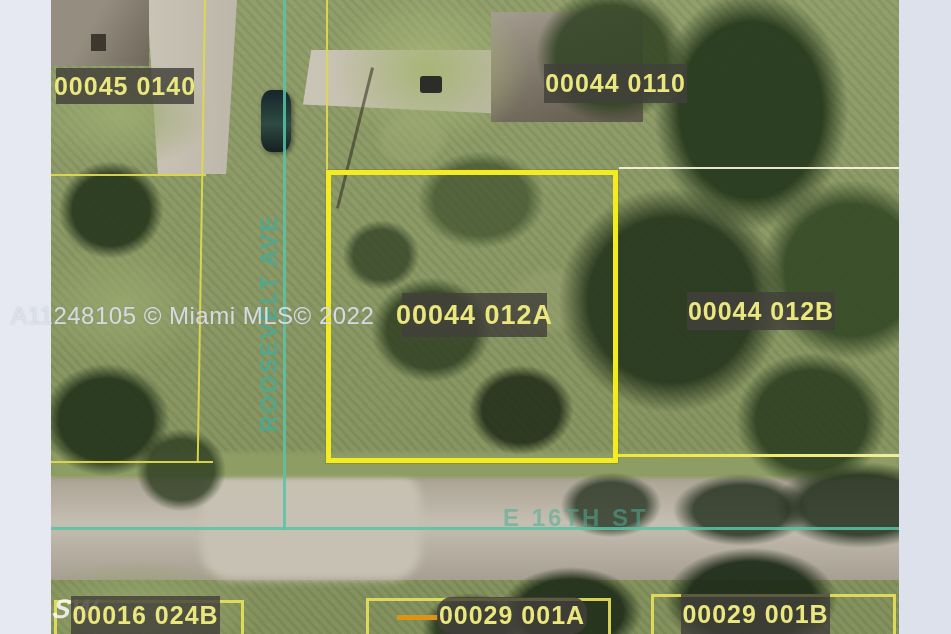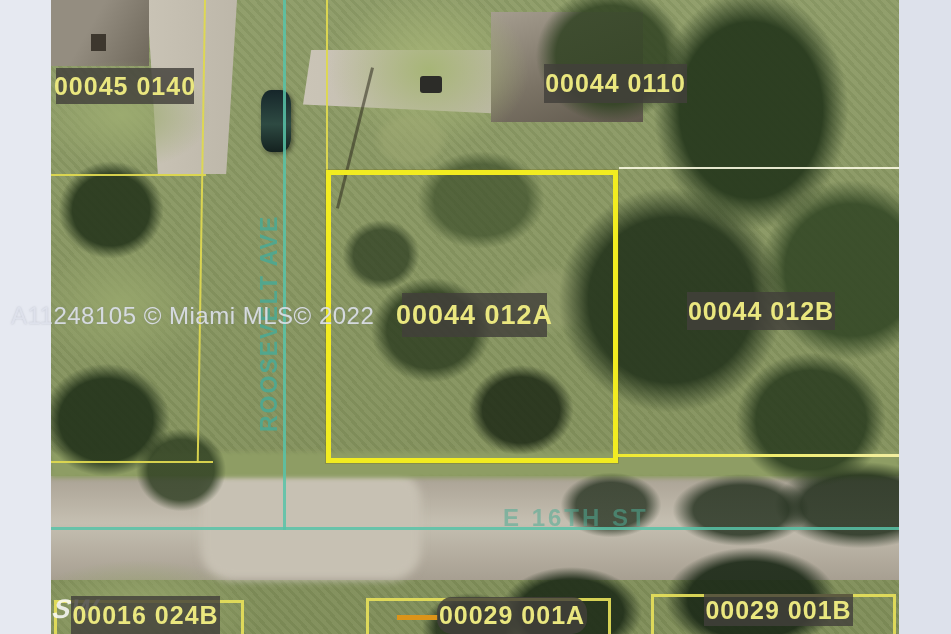--- a/index.html
+++ b/index.html
@@ -81,21 +81,21 @@
   
   .badge{z-index:8;display:flex;align-items:center;justify-content:center;
     background:rgba(66,64,58,.82);color:#eae77f;font-weight:700;font-size:25px;letter-spacing:1px;white-space:nowrap;}
   .b0140{left:5px;top:68px;width:138px;height:36px;}
   .b0110{left:493px;top:64px;width:143px;height:39px;}
   .b0130{left:3px;top:300px;width:143px;height:41px;}
   .b012A{left:351px;top:293px;width:145px;height:44px;font-size:27px;}
   .b012B{left:636px;top:292px;width:148px;height:38px;}
   .b024B{left:20px;top:596px;width:149px;height:38px;}
   .b001A{left:386px;top:597px;width:150px;height:37px;border-radius:15px;}
-  .b001B{left:653px;top:594px;width:149px;height:32px;}
+  .b001B{left:630px;top:594px;width:149px;height:40px;}
   .frag{left:2px;top:594px;z-index:7;font-size:27px;font-weight:700;font-style:italic;color:rgba(250,250,250,.85);transform:skewX(-10deg);}
   .watermark{position:absolute;left:11px;top:302px;z-index:10;font-size:24px;letter-spacing:.5px;
     color:rgba(224,228,238,.88);text-shadow:0 0 2px rgba(120,125,140,.35);white-space:nowrap;}
 </style>
 </head>
 <body>
 
 <div class="screen">
 
   <div class="photo">

